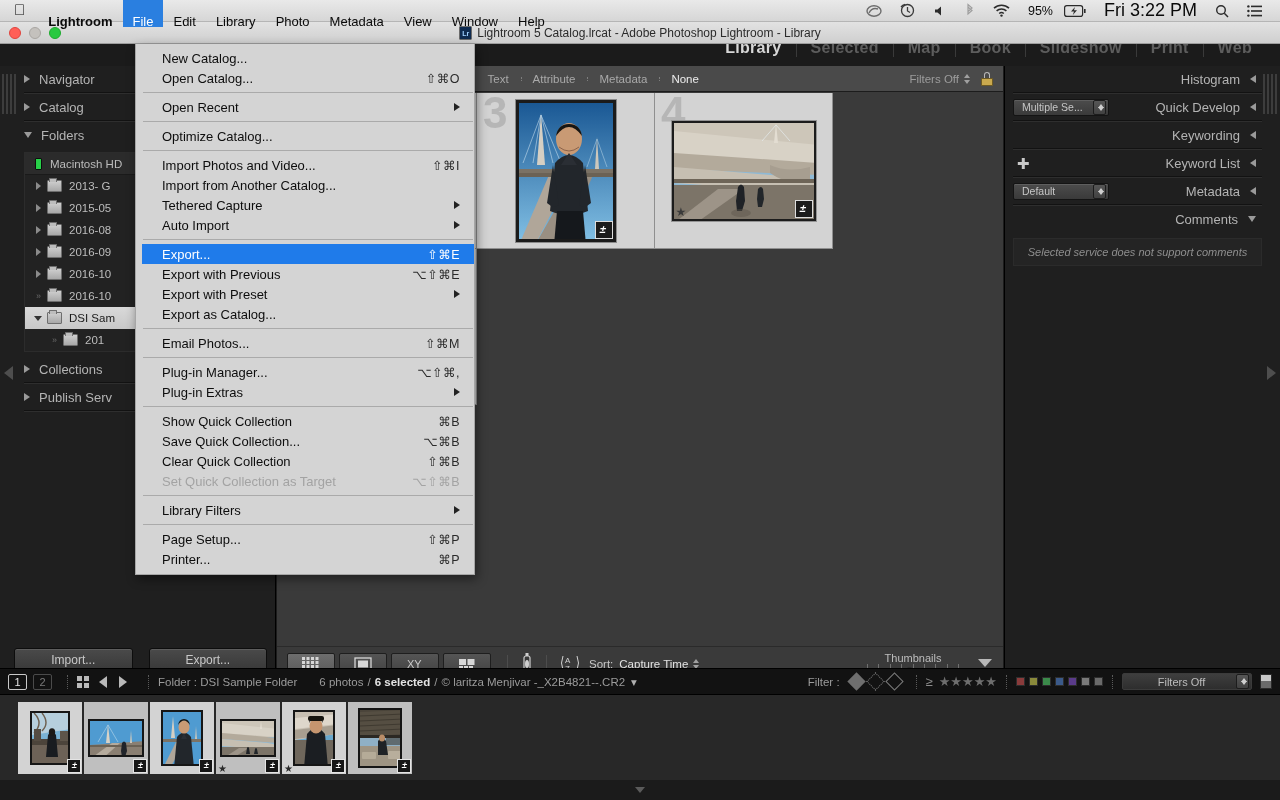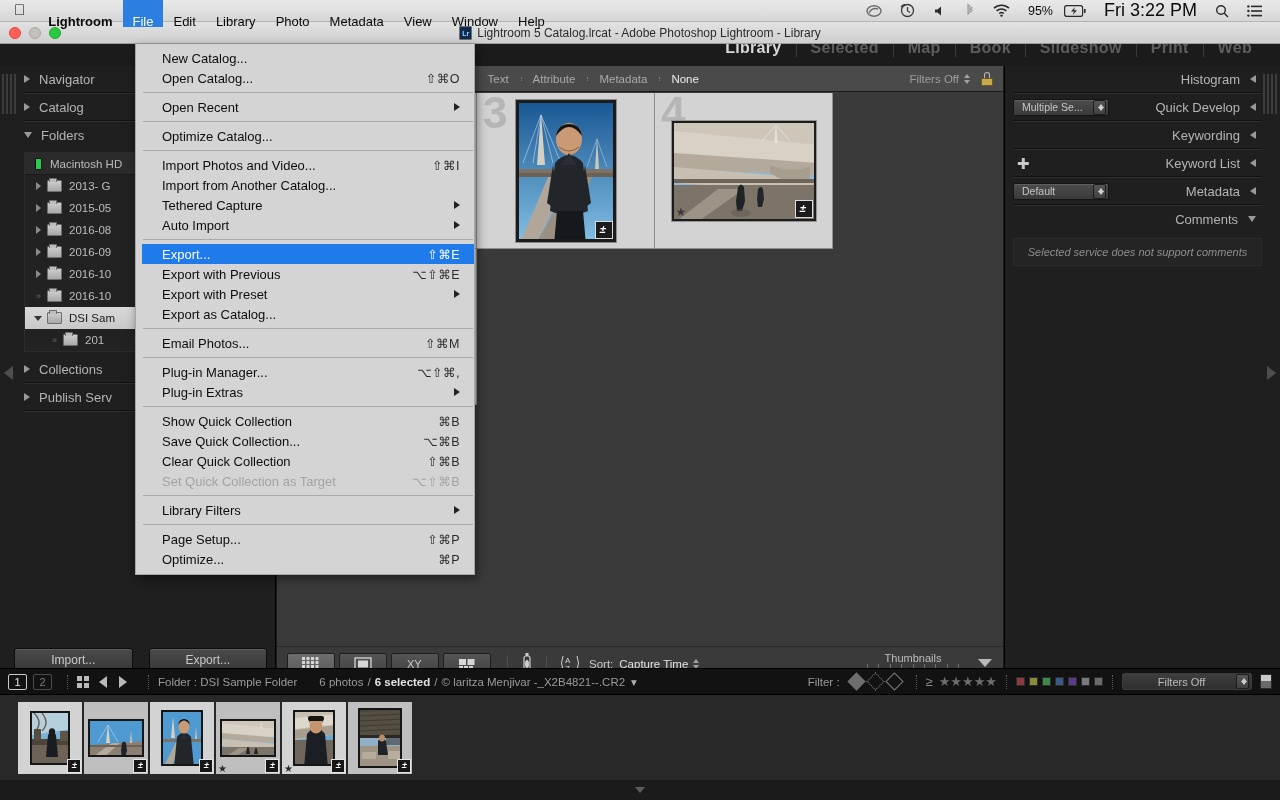--- a/index.html
+++ b/index.html
@@ -1034,19 +1034,19 @@
         <div class="mrow">
           <span class="mlbl">Library Filters</span>
           <span class="msub"></span>
         </div>
         <div class="msep"></div>
         <div class="mrow">
           <span class="mlbl">Page Setup...</span>
           <span class="mkey">⇧⌘P</span>
         </div>
         <div class="mrow">
-          <span class="mlbl">Optimize...</span>
+          <span class="mlbl">Printer...</span>
           <span class="mkey">⌘P</span>
         </div>
       </div>
 
   </div>
 </div>
 
 </body></html>

